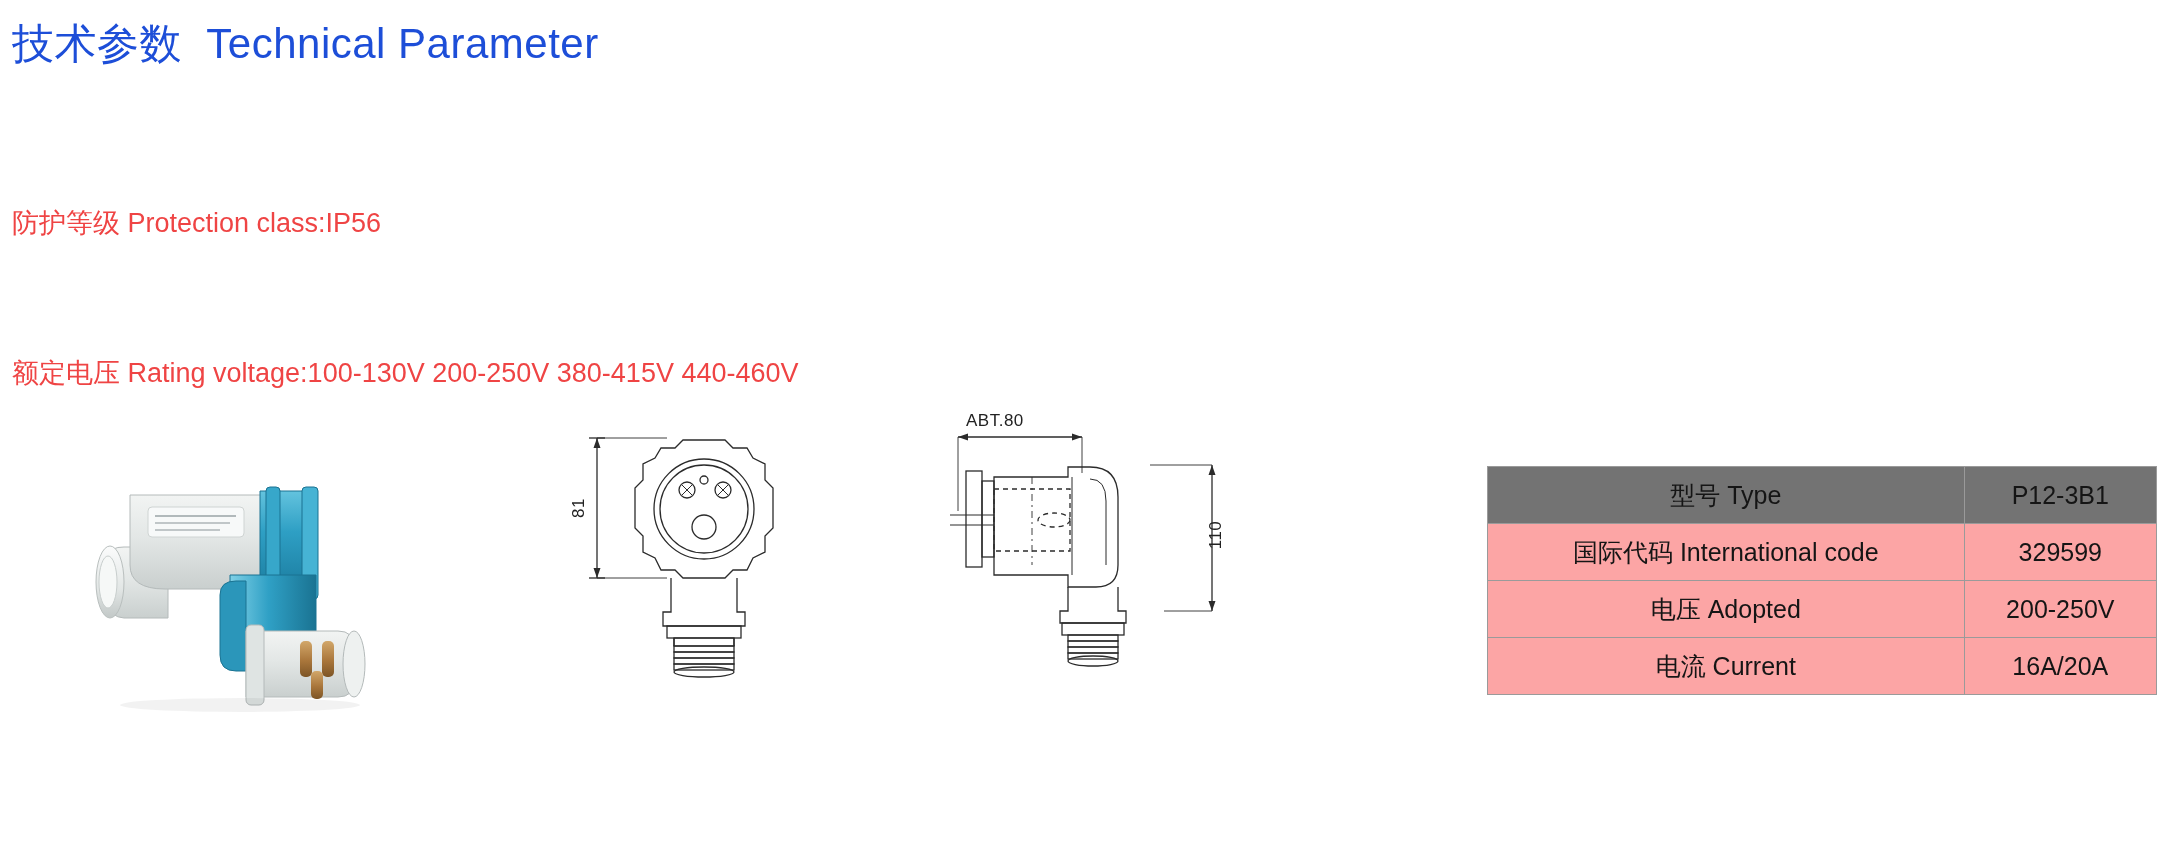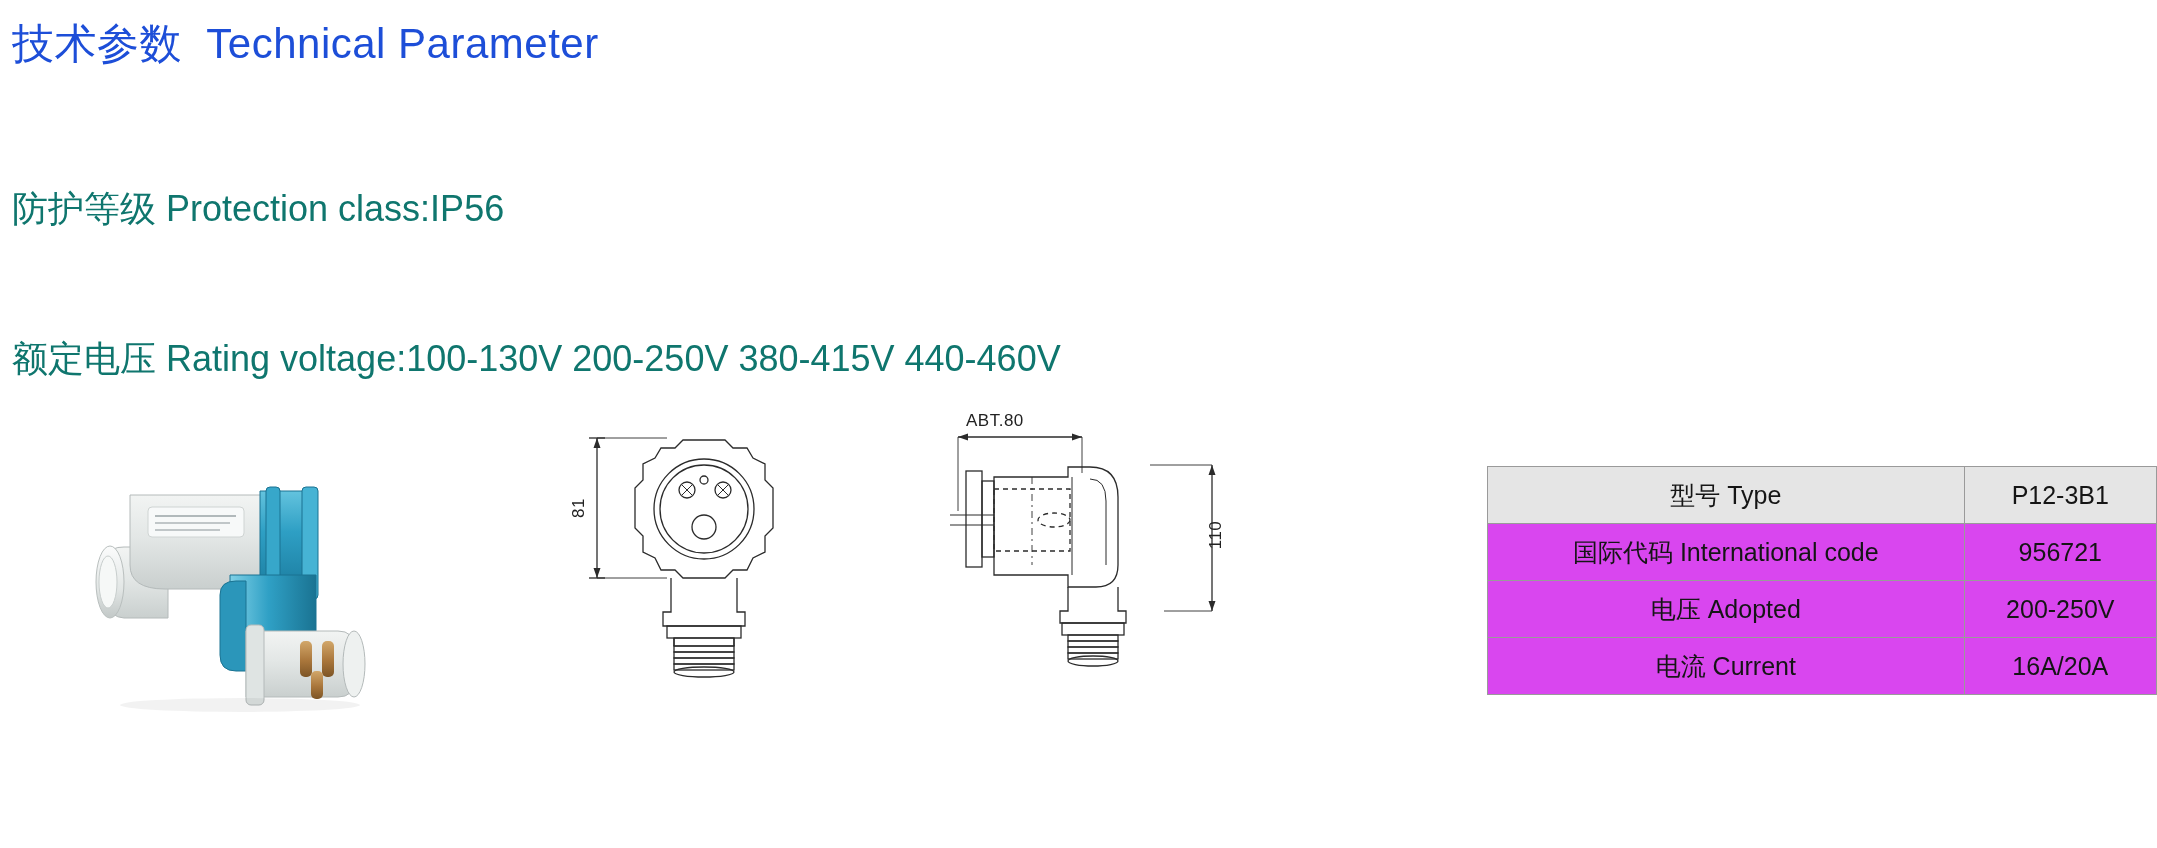--- a/index.html
+++ b/index.html
@@ -23,24 +23,24 @@
     top: 16px;
     font-size: 42px;
     font-weight: 400;
     color: #1d4ed8;
     letter-spacing: 0.5px;
     white-space: pre;
   }
   .spec-list {
     position: absolute;
     left: 12px;
-    top: 84px;
-    font-size: 36px;
+    top: 98px;
+    font-size: 27px;
     line-height: 50px;
-    color: #0f766e;
+    color: #ef4444;
     white-space: pre;
   }
   .spec-line { display: block; }
 
   
   .photo {
     position: absolute;
     left: 70px;
     top: 455px;
     width: 400px;
@@ -72,34 +72,34 @@
     left: 1487px;
     top: 466px;
     border-collapse: collapse;
     font-size: 25px;
   }
   .param-table td {
     border: 1px solid #9a9a9a;
     padding: 9px 14px;
     height: 38px;
     vertical-align: middle;
-    background: #d946ef;
+    background: #fca5a5;
     color: #151515;
   }
   .param-table td.label {
     width: 455px;
     text-align: center;
   }
   .param-table td.value {
     width: 165px;
     text-align: center;
     margin-left: 24px;
   }
   .param-table tr.head td {
-    background: #e5e5e5;
+    background: #737373;
   }
 </style>
 </head>
 <body>
 
 <div class="heading">技术参数  Technical Parameter</div>
 
 <div class="spec-list">
   <span class="spec-line">防护等级 Protection class:IP56</span>
   <span class="spec-line">额定电压 Rating voltage:100-130V 200-250V 380-415V 440-460V</span>
@@ -257,21 +257,21 @@
 </div>
 
 <table class="param-table">
   <tbody>
     <tr class="head">
       <td class="label">型号 Type</td>
       <td class="value">P12-3B1</td>
     </tr>
     <tr>
       <td class="label">国际代码 International code</td>
-      <td class="value">956721</td>
+      <td class="value">329599</td>
     </tr>
     <tr>
       <td class="label">电压 Adopted</td>
       <td class="value">200-250V</td>
     </tr>
     <tr>
       <td class="label">电流 Current</td>
       <td class="value">16A/20A</td>
     </tr>
   </tbody>

